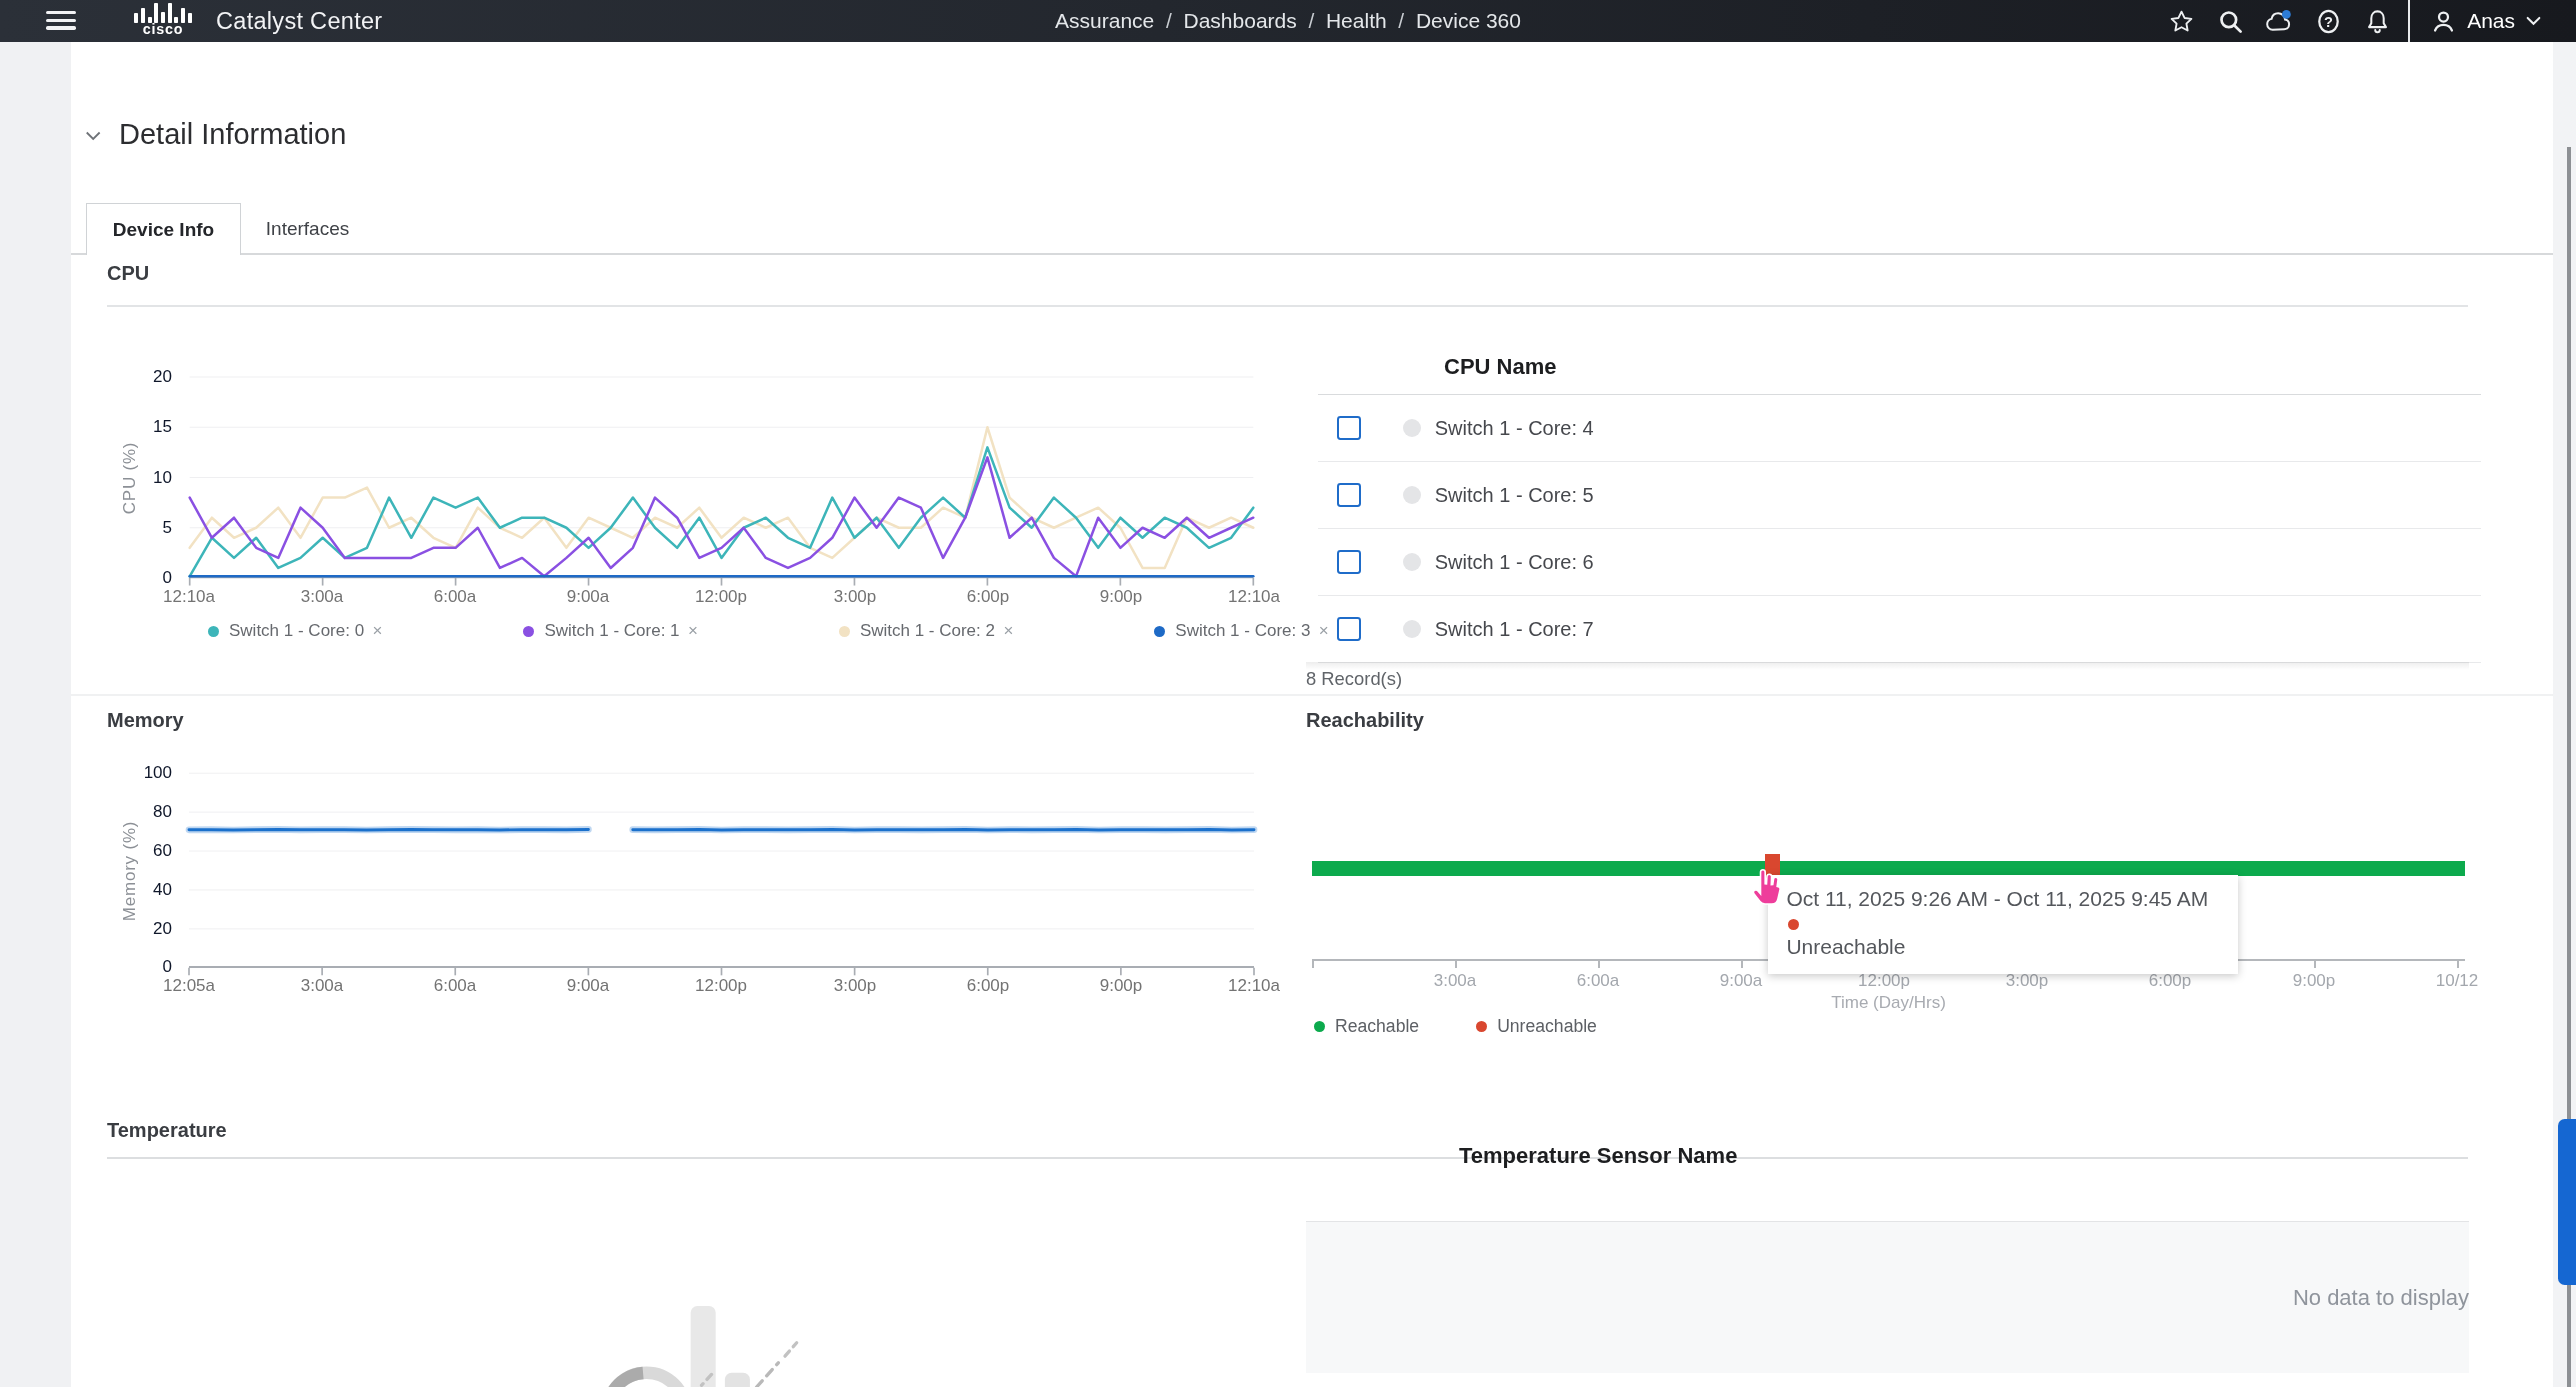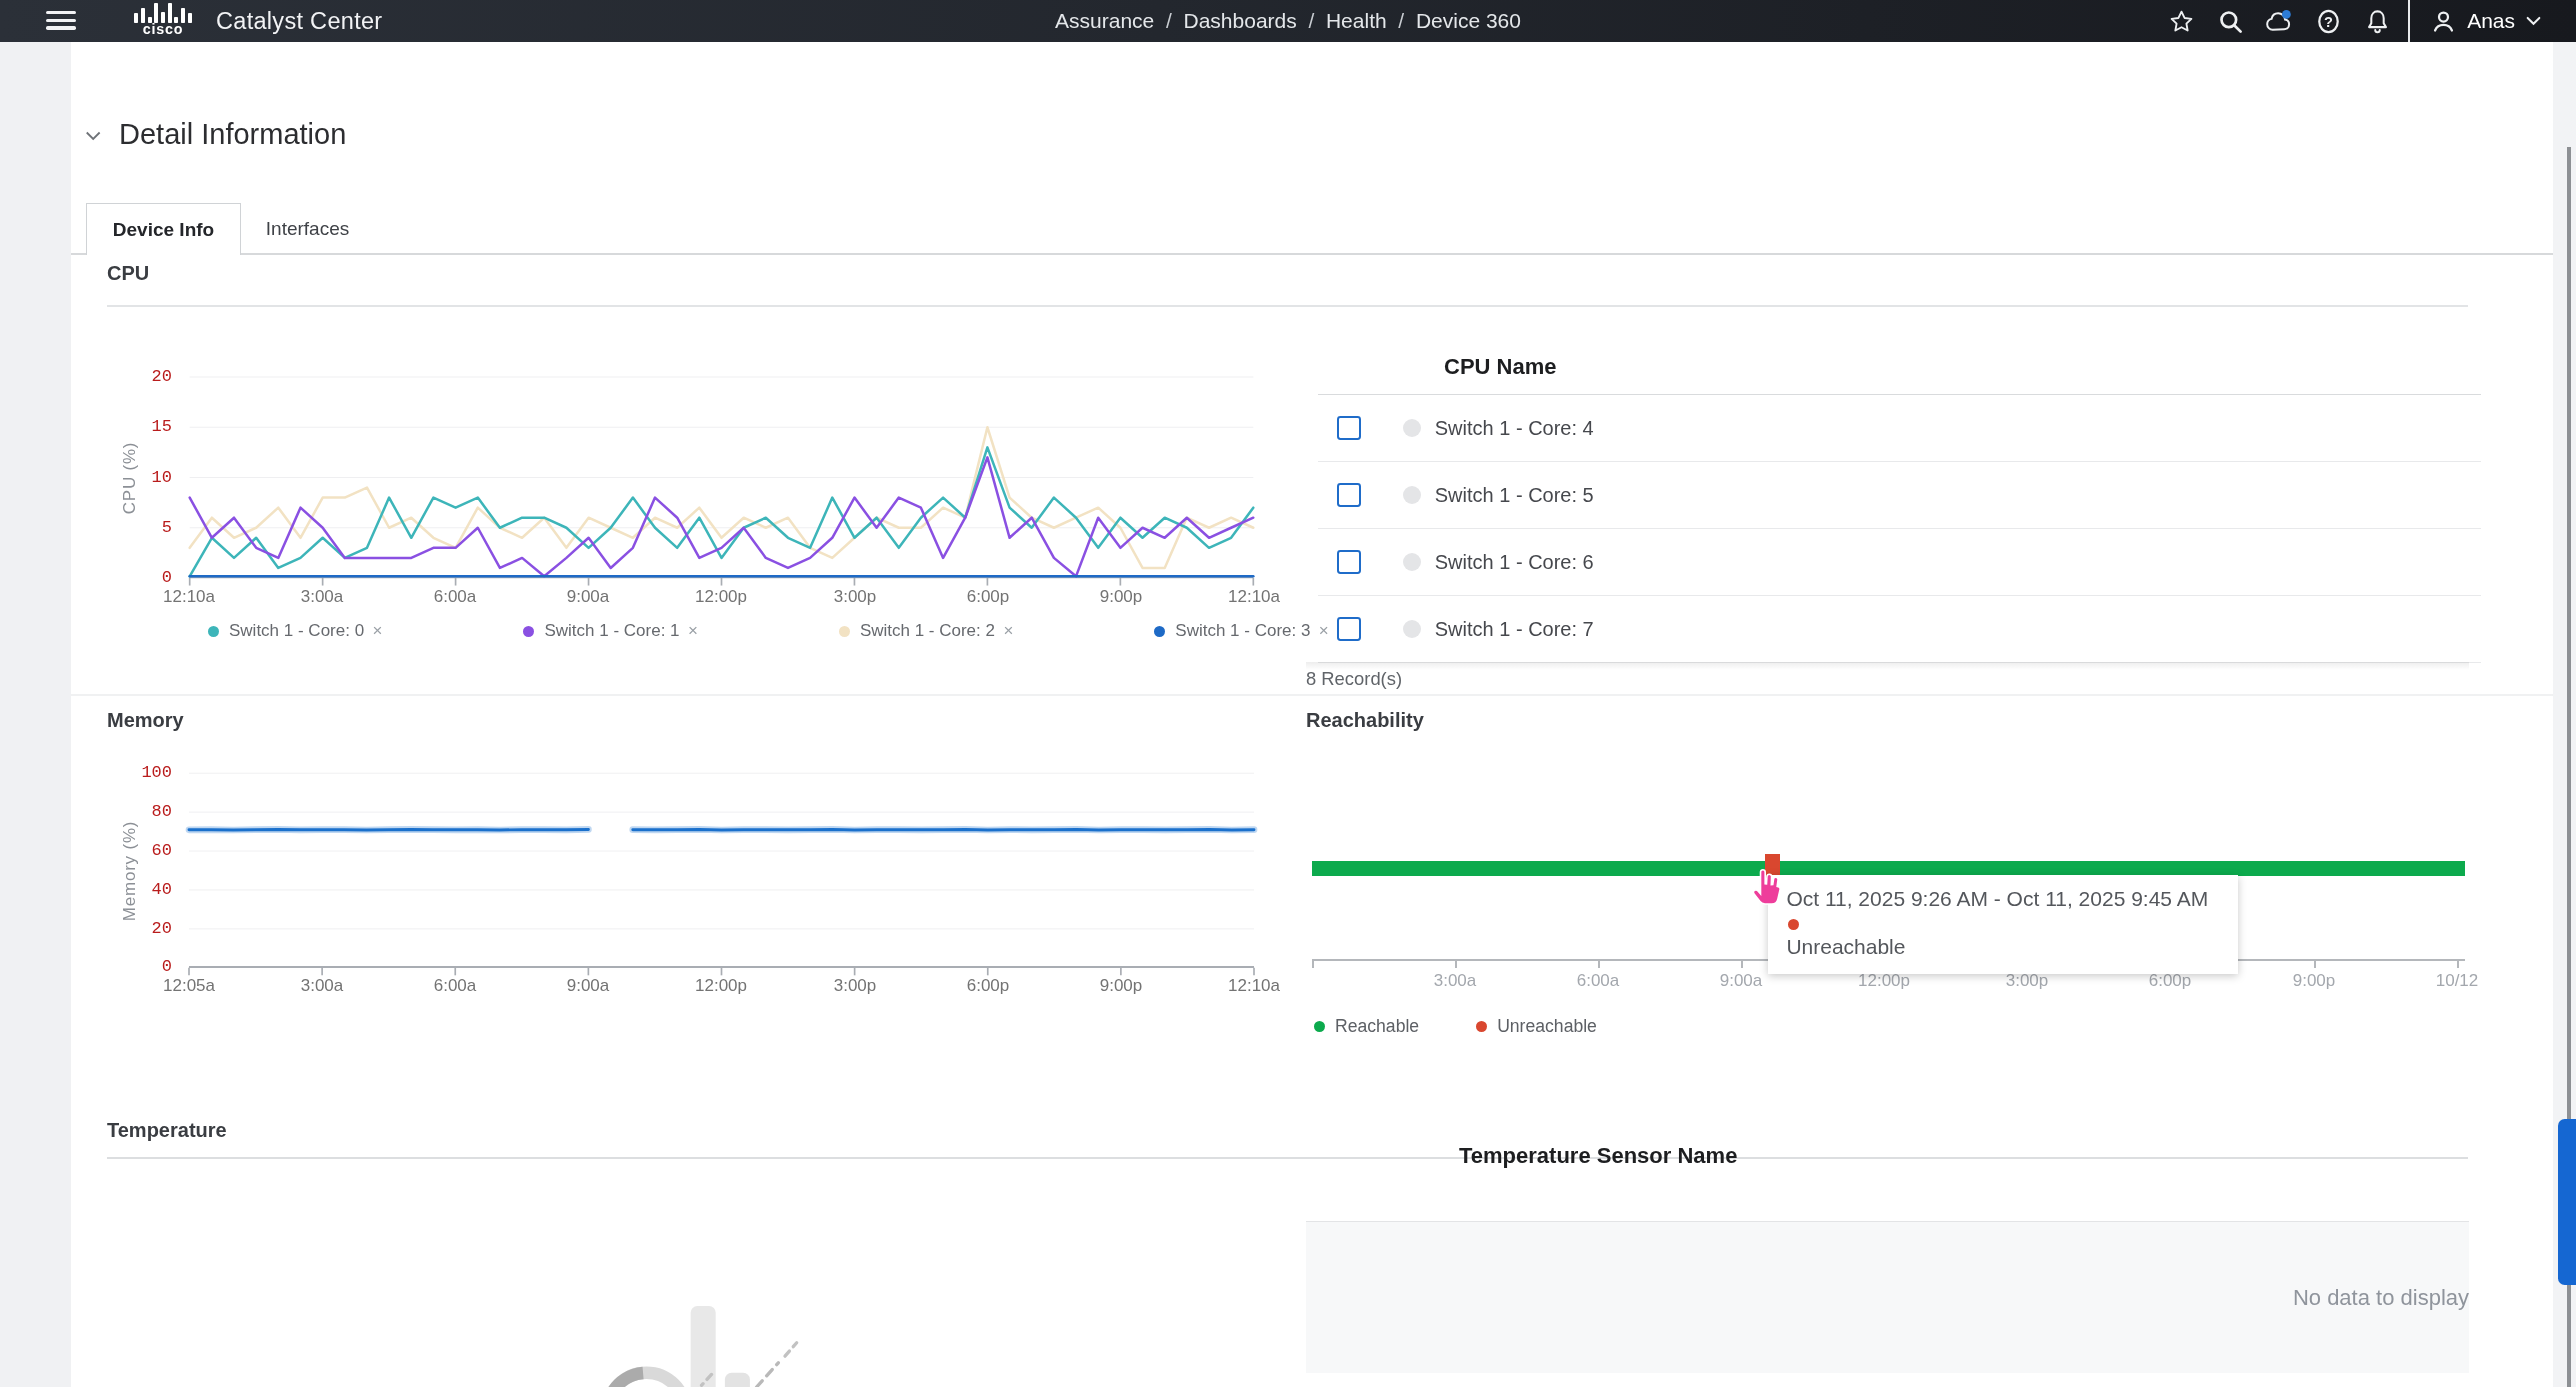--- a/index.html
+++ b/index.html
@@ -32,21 +32,21 @@
   
   .tabs-line{position:absolute;left:71px;top:253px;width:2482px;height:1.7px;background:#d7d9db;}
   .tab{position:absolute;top:203px;height:51px;display:flex;align-items:center;justify-content:center;
     font-size:19px;cursor:pointer;z-index:2;}
   .tab.active{left:86px;width:153px;background:#fff;border:1.7px solid #d0d3d6;border-bottom:none;
     font-weight:700;color:#24262a;}
   .tab.inactive{left:238px;width:139px;color:#3f4247;font-weight:500;}
   .sec-h{position:absolute;font-size:20px;font-weight:700;color:#3a3d42;}
   .divider{position:absolute;height:1.7px;background:#e2e4e6;}
   
-  .ylab span{position:absolute;right:0;width:80px;text-align:right;font-size:17px;color:#b91c1c;font-family:Liberation Mono, monospace;}
+  .ylab span{position:absolute;right:0;width:80px;text-align:right;font-size:17px;color:#0f172a;}
   .xlab span{position:absolute;transform:translateX(-50%);font-size:17px;color:#737373;white-space:nowrap;}
   .yaxis-title{position:absolute;width:201px;height:22px;text-align:center;font-size:17px;color:#8c9096;
     transform:rotate(-90deg);letter-spacing:0.8px;}
   svg.chart{position:absolute;overflow:visible;}
   
   .legend-row{position:absolute;left:208px;top:621px;display:flex;}
   .legend-item{display:flex;align-items:center;margin-right:141px;cursor:pointer;}
   .legend-dot{width:11px;height:11px;border-radius:50%;margin-right:10px;}
   .legend-text{font-size:17px;color:#66696e;}
   .legend-x{font-size:17px;color:#9aa0a6;margin-left:8.4px;}
@@ -328,20 +328,21 @@
       <div class="tlabel" style="left: 572px;">12:00p</div>
       <div class="tick" style="left: 715px;"></div>
       <div class="tlabel" style="left: 715px;">3:00p</div>
       <div class="tick" style="left: 858px;"></div>
       <div class="tlabel" style="left: 858px;">6:00p</div>
       <div class="tick" style="left: 1002px;"></div>
       <div class="tlabel" style="left: 1002px;">9:00p</div>
       <div class="tick" style="left: 1145px;"></div>
       <div class="tlabel" style="left: 1145px;">10/12</div>
     </div>
+  <div class="time-label">Time (Day/Hrs)</div>
   <div class="reach-legend" id="reach-legend">
       <div class="legend-item">
         <span class="legend-dot" style="background: rgb(12, 170, 77);"></span>
         <span class="legend-text">Reachable</span>
       </div>
       <div class="legend-item">
         <span class="legend-dot" style="background: rgb(217, 71, 47);"></span>
         <span class="legend-text">Unreachable</span>
       </div>
     </div>

